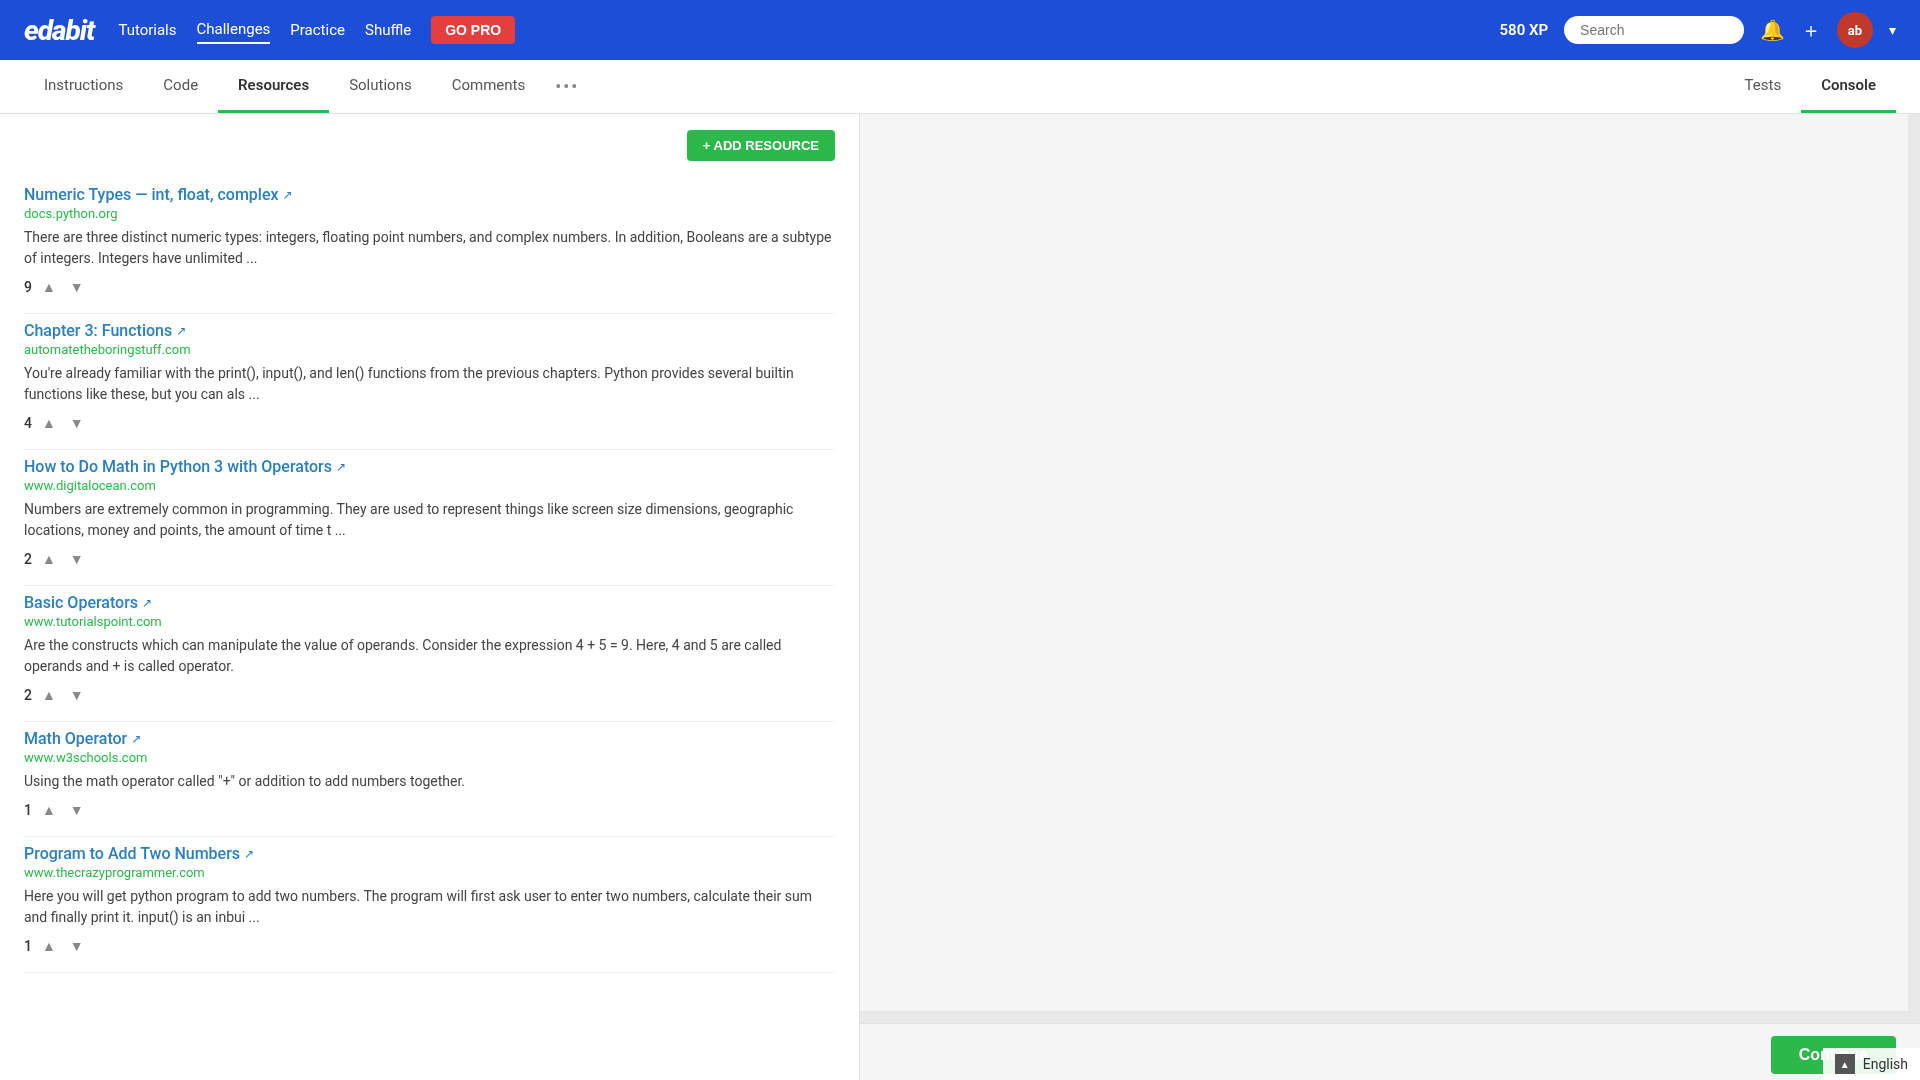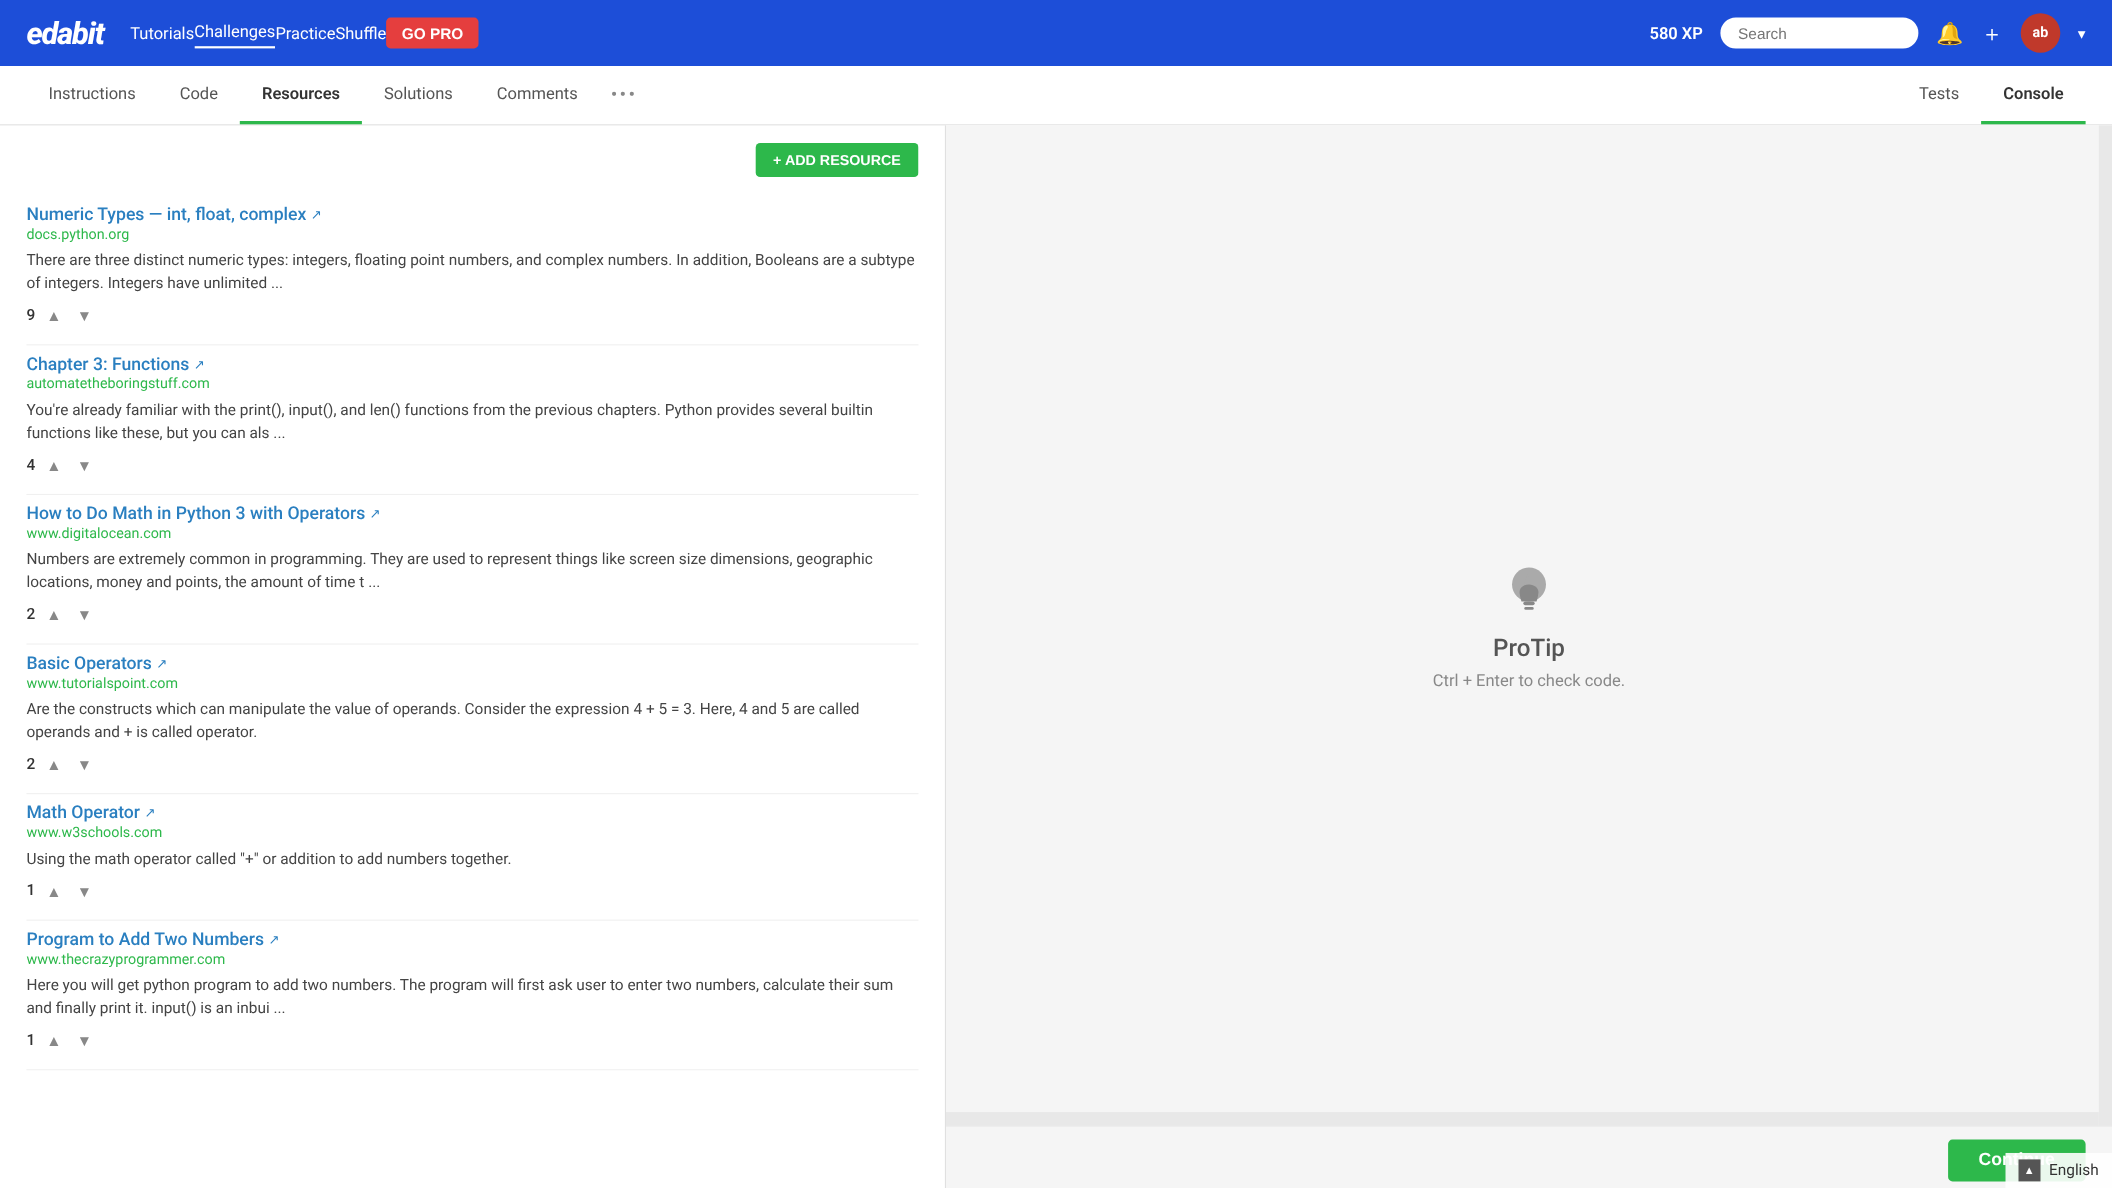--- a/index.html
+++ b/index.html
@@ -16,20 +16,21 @@
     }
     .logo {
       color: #fff;
       font-size: 28px;
       font-weight: 800;
       letter-spacing: -1px;
       font-style: italic;
     }
     .nav-links {
       display: flex;
+      gap: 20px;
       align-items: center;
     }
     .nav-link {
       color: #fff;
       text-decoration: none;
       font-size: 15px;
       padding: 4px 0;
     }
     .nav-link.active {
       border-bottom: 2px solid #fff;
@@ -395,21 +396,21 @@
     </div>
 
     <div class="resource-item">
       <div>
         <a class="resource-title">
           <span>Basic Operators</span>
           <span class="external-icon">↗</span>
         </a>
       </div>
       <div class="resource-domain">www.tutorialspoint.com</div>
-      <div class="resource-desc">Are the constructs which can manipulate the value of operands. Consider the expression 4 + 5 = 3. Here, 4 and 5 are called operands and + is called operator.</div>
+      <div class="resource-desc">Are the constructs which can manipulate the value of operands. Consider the expression 4 + 5 = 9. Here, 4 and 5 are called operands and + is called operator.</div>
       <div class="vote-row">
         <span class="vote-count">2</span>
         <button class="vote-btn">▲</button>
         <button class="vote-btn">▼</button>
       </div>
     </div>
 
     <div class="resource-item">
       <div>
         <a class="resource-title">
@@ -439,33 +440,20 @@
         <span class="vote-count">1</span>
         <button class="vote-btn">▲</button>
         <button class="vote-btn">▼</button>
       </div>
     </div>
 
   </div>
 
   <div class="right-panel">
     <div class="console-area">
-      <div class="protip-container">
-
-        <svg class="bulb-icon" viewBox="0 0 60 70" fill="none" xmlns="http://www.w3.org/2000/svg">
-          <circle cx="30" cy="26" r="18" fill="#aaa"></circle>
-          <path d="M22 44 C22 44 20 38 20 34 C20 30 24 26 30 26 C36 26 40 30 40 34 C40 38 38 44 38 44 Z" fill="#888"></path>
-          <rect x="24" y="44" width="12" height="4" rx="2" fill="#888"></rect>
-          <rect x="25" y="50" width="10" height="3" rx="1.5" fill="#888"></rect>
-
-          <path d="M26 26 C26 20 30 16 30 16" stroke="#aaa" stroke-width="2" fill="none"></path>
-        </svg>
-        <span class="protip-title">ProTip</span>
-        <span class="protip-desc">Ctrl + Enter to check code.</span>
-      </div>
 
       <div class="scrollbar-area"></div>
 
       <div class="scrollbar-h"></div>
     </div>
     <div class="console-bottom">
       <button class="continue-btn">Continue</button>
     </div>
   </div>
 

